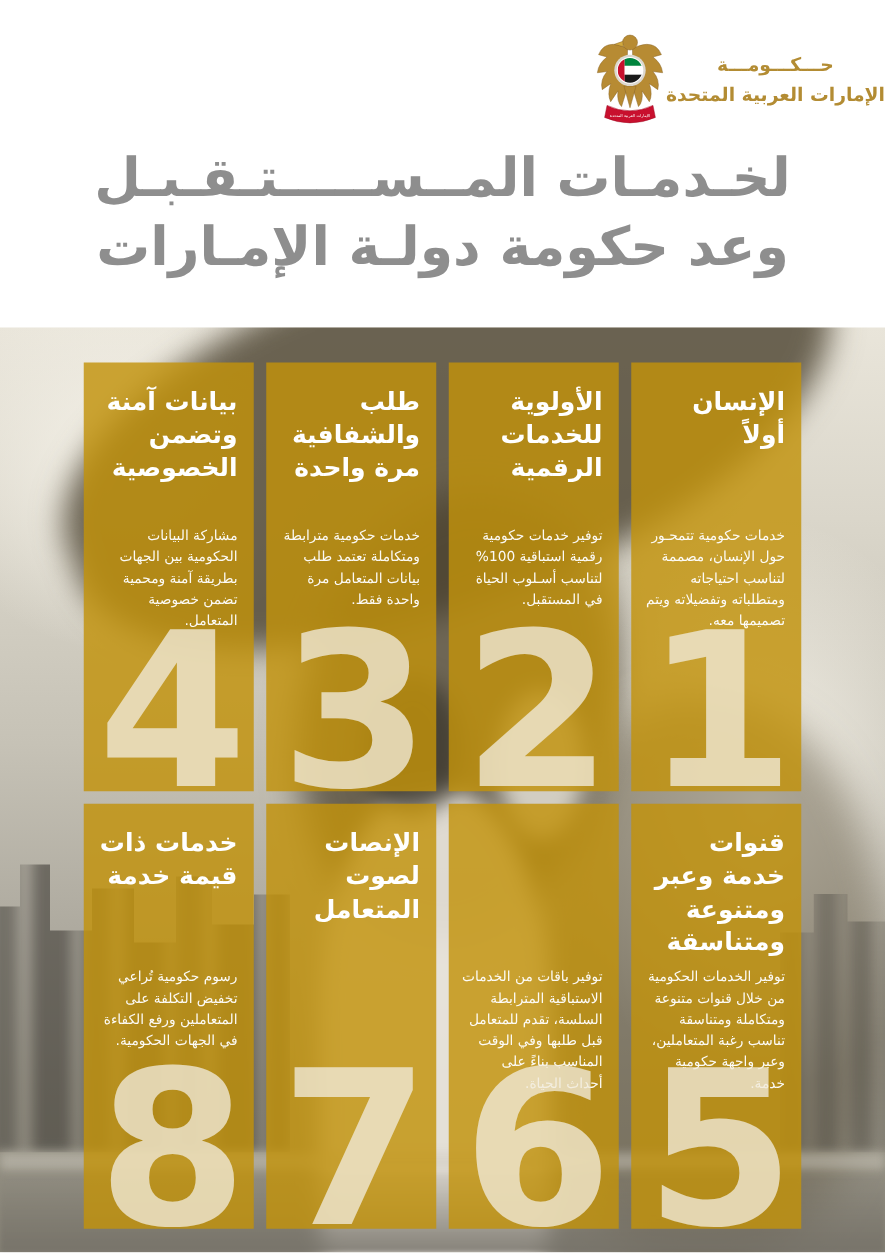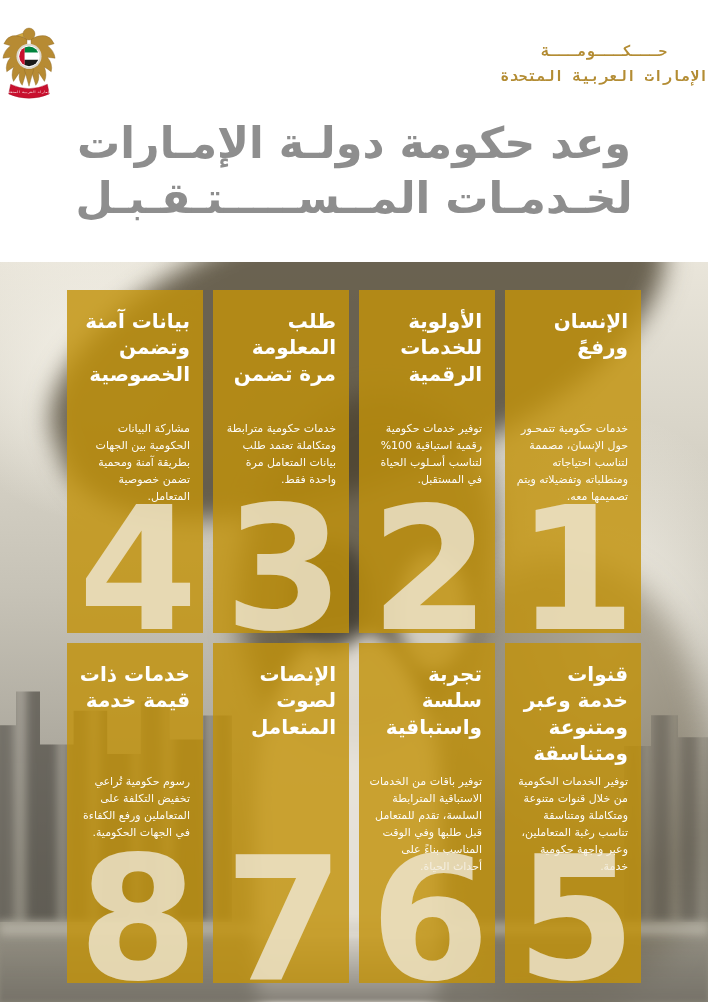--- a/index.html
+++ b/index.html
@@ -2,21 +2,21 @@
 <html lang="ar"><head>
 <meta charset="utf-8">
 <style>
   html,body{margin:0;padding:0;background:#ffffff;}
   *{box-sizing:border-box;}
   body{font-family:"DejaVu Sans",sans-serif;}
 
   .poster{position:relative;width:708px;height:1002px;background:#ffffff;overflow:hidden;margin:0 auto;}
 
   
-  .logo{position:absolute;top:24px;left:0;width:100%;display:flex;justify-content:space-between;align-items:center;gap:0;font-family:Liberation Mono, monospace;}
+  .logo{position:absolute;top:24px;left:0;width:100%;display:flex;justify-content:flex-end;align-items:center;gap:0;}
   .logo-text{direction:rtl;text-align:center;color:#b38c33;}
   .logo-gov{font-size:15px;font-weight:bold;letter-spacing:1px;margin-bottom:6px;}
   .logo-country{font-size:15px;font-weight:bold;}
 
   
   .main-title{position:absolute;top:116px;left:0;width:100%;direction:rtl;text-align:center;
               color:#8e8e8e;font-weight:bold;font-size:43px;line-height:1.28;}
 
   
   .photo{position:absolute;left:0;top:262px;width:708px;height:740px;overflow:hidden;
@@ -94,73 +94,72 @@
       <path d="M11 62 Q30 71 49 62 L51 72 Q30 81 9 72 Z" fill="#c8102e" stroke="#9d0c24" stroke-width="0.4"></path>
       <text x="30" y="71.5" font-size="3.4" fill="#ffffff" text-anchor="middle">الإمارات العربية المتحدة</text>
     </svg>
     <div class="logo-text">
       <div class="logo-gov">حـــكـــومـــة</div>
       <div class="logo-country">الإمارات العربية المتحدة</div>
     </div>
   </div>
 
   <div class="main-title">
+    <div>لخـدمـات المــســـــتـقـبـل</div>
     <div>وعد حكومة دولـة الإمـارات</div>
-    <div>لخـدمـات المــســـــتـقـبـل</div>
   </div>
 
   <div class="photo">
     <div class="shape cloud-b"></div>
     <div class="shape cloud-a"></div>
     <div class="shape flag-a"></div>
     <div class="shape flag-b"></div>
     <div class="shape flag-c"></div>
     <div class="shape skyline-left"></div>
     <div class="shape skyline-right"></div>
     <div class="shape person-head"></div>
     <div class="shape person-body"></div>
     <div class="shape hand"></div>
     <div class="shape shore"></div>
     <div class="shape sea"></div>
   </div>
 
   <div class="cards">
 
     <div class="card">
-      <div class="card-title">الإنسان ورفعً</div>
+      <div class="card-title">الإنسان أولاً</div>
       <div class="card-body">خدمات حكومية تتمحـور حول الإنسان، مصممة لتناسب احتياجاته ومتطلباته وتفضيلاته ويتم تصميمها معه.</div>
       <div class="card-num">1</div>
     </div>
 
     <div class="card">
       <div class="card-title">الأولوية للخدمات الرقمية</div>
       <div class="card-body">توفير خدمات حكومية رقمية استباقية 100% لتناسب أسـلوب الحياة في المستقبل.</div>
       <div class="card-num">2</div>
     </div>
 
     <div class="card">
-      <div class="card-title">طلب المعلومة مرة تضمن</div>
+      <div class="card-title">طلب والشفافية مرة واحدة</div>
       <div class="card-body">خدمات حكومية مترابطة ومتكاملة تعتمد طلب بيانات المتعامل مرة واحدة فقط.</div>
       <div class="card-num">3</div>
     </div>
 
     <div class="card">
       <div class="card-title">بيانات آمنة وتضمن الخصوصية</div>
       <div class="card-body">مشاركة البيانات الحكومية بين الجهات بطريقة آمنة ومحمية تضمن خصوصية المتعامل.</div>
       <div class="card-num">4</div>
     </div>
 
     <div class="card">
       <div class="card-title">قنوات خدمة وعبر ومتنوعة ومتناسقة</div>
       <div class="card-body">توفير الخدمات الحكومية من خلال قنوات متنوعة ومتكاملة ومتناسقة تناسب رغبة المتعاملين، وعبر واجهة حكومية خدمة.</div>
       <div class="card-num">5</div>
     </div>
 
     <div class="card">
-      <div class="card-title">تجربة سلسة واستباقية</div>
       <div class="card-body">توفير باقات من الخدمات الاستباقية المترابطة السلسة، تقدم للمتعامل قبل طلبها وفي الوقت المناسب بناءً على أحداث الحياة.</div>
       <div class="card-num">6</div>
     </div>
 
     <div class="card">
       <div class="card-title">الإنصات لصوت المتعامل</div>
       <div class="card-num">7</div>
     </div>
 
     <div class="card">

